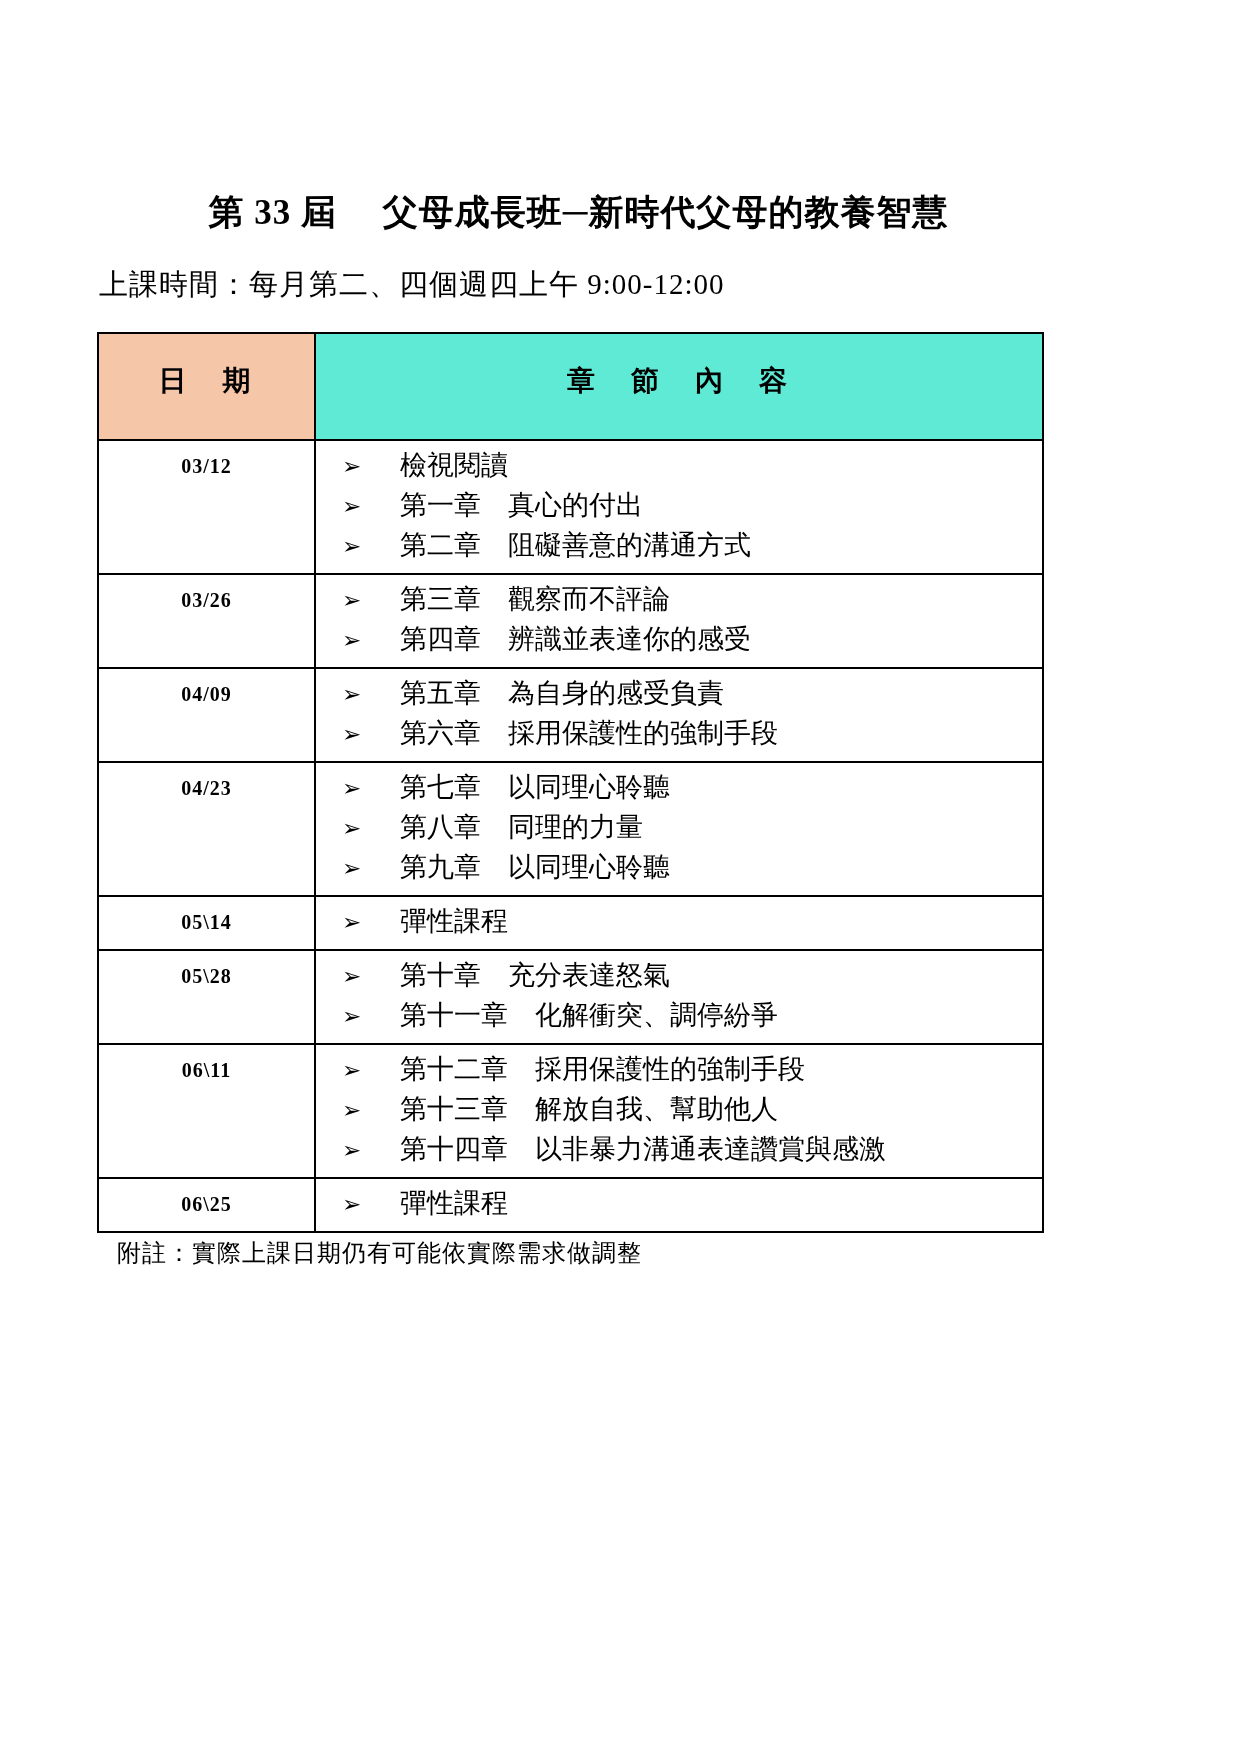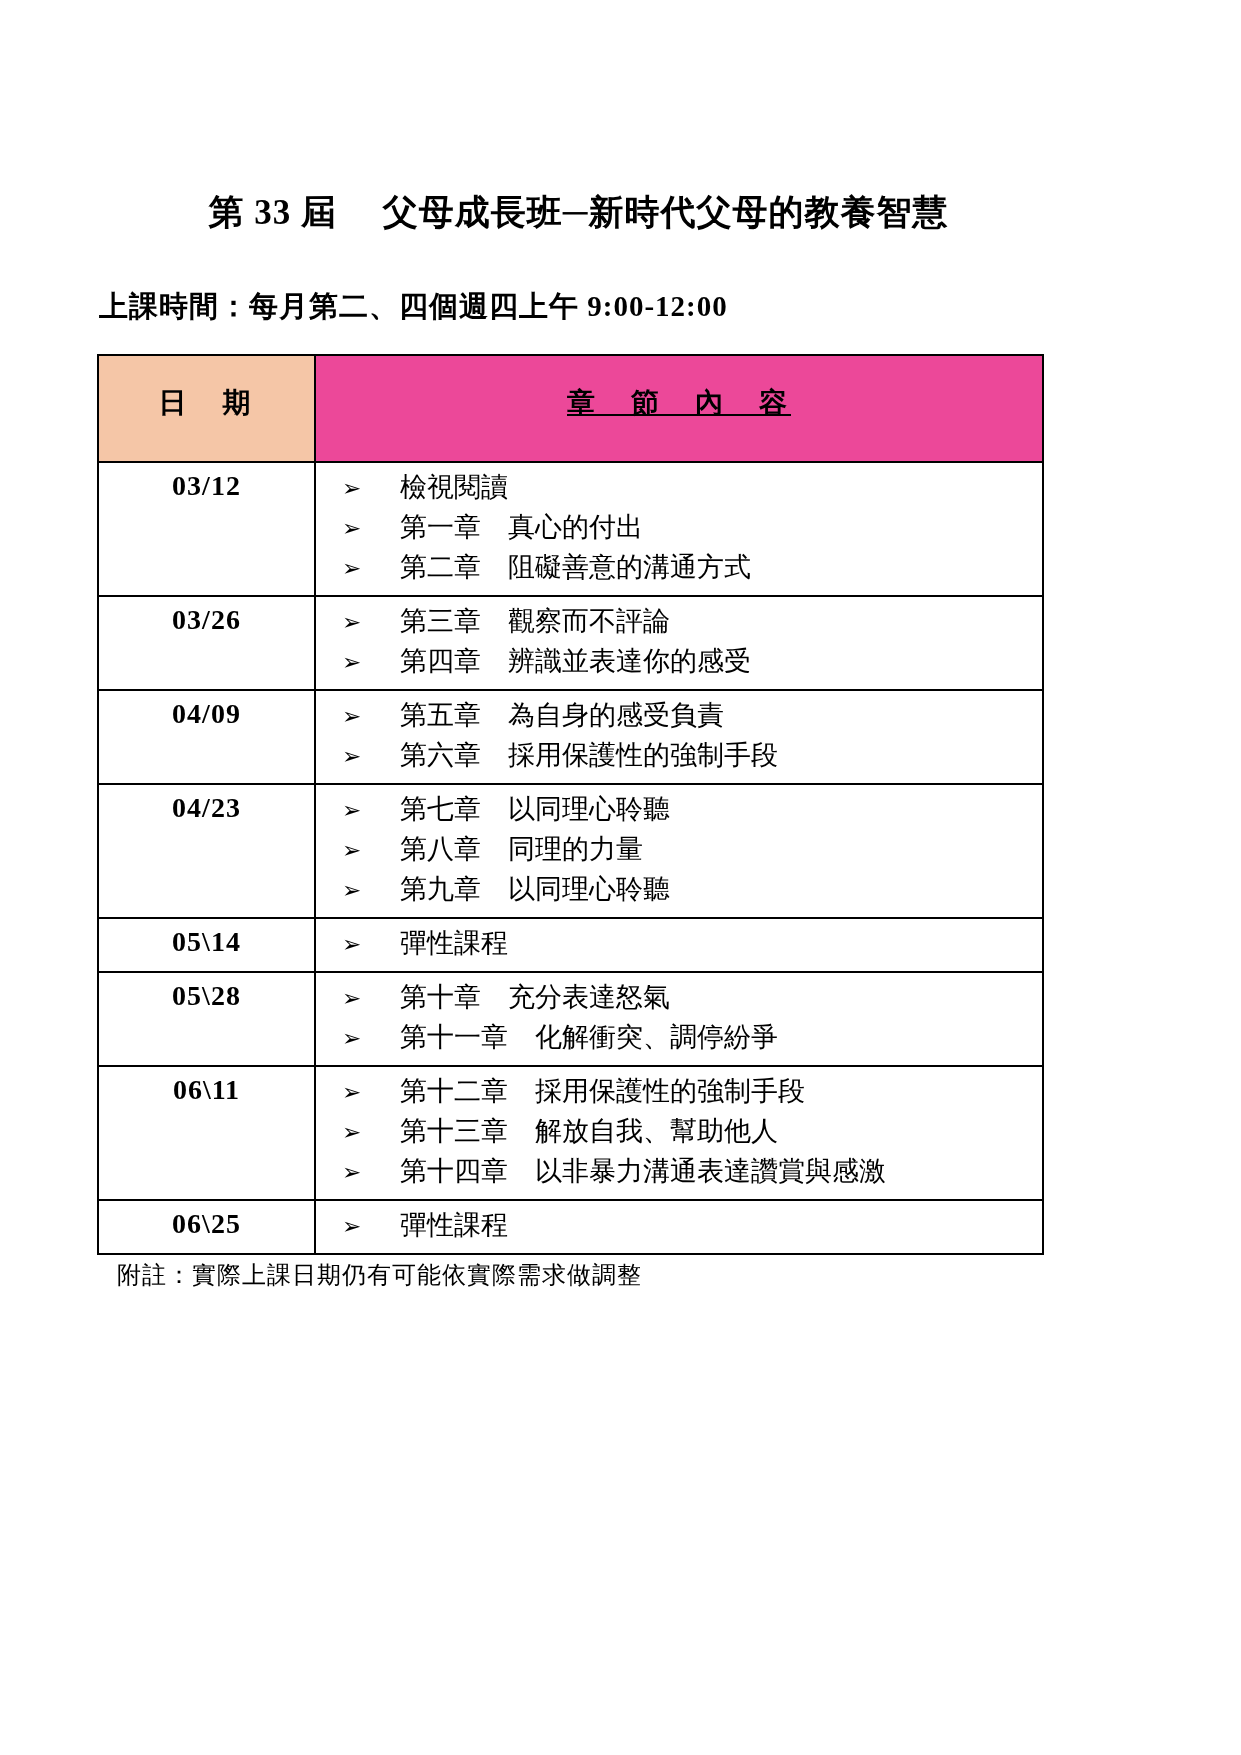--- a/index.html
+++ b/index.html
@@ -21,23 +21,23 @@
     width: 947px;
     margin: 8px;
     text-align: center;
     font-size: 35px;
     font-weight: bold;
     letter-spacing: 1px;
     line-height: 1.25;
   }
   .subtitle {
     width: 947px;
-    margin: 52px 0 27px 2px;
+    margin: 30px 0 27px 2px;
     font-size: 29px;
-    font-weight: bold;
+    font-weight: normal;
     letter-spacing: 1px;
   }
   table.schedule {
     width: 947px;
     border-collapse: collapse;
     table-layout: fixed;
   }
   table.schedule th,
   table.schedule td {
     border: 2px solid #000;
@@ -49,22 +49,22 @@
     font-size: 28px;
     font-weight: bold;
     letter-spacing: 4px;
     text-align: center;
   }
   .col-date { width: 213px; }
   td.date-cell {
     vertical-align: top;
     text-align: center;
     font-weight: bold;
-    font-size: 28px;
-    padding-top: 7px;
+    font-size: 20px;
+    padding-top: 14px;
     letter-spacing: 1px;
   }
   td.content-cell {
     vertical-align: top;
     padding: 5px 10px 7px 26px;
   }
   .item {
     display: flex;
     align-items: baseline;
     line-height: 39px;
@@ -86,21 +86,21 @@
 <body>
 
 <div class="page">
   <h1 class="doc-title">第 33 屆　 父母成長班─新時代父母的教養智慧</h1>
   <div class="subtitle">上課時間：每月第二、四個週四上午 9:00-12:00</div>
 
   <table class="schedule">
     <thead>
       <tr>
         <th class="col-date" style="background: rgb(245, 198, 167);">日　期</th>
-        <th class="col-content" style="background: #ec4899; text-decoration: underline;">章　節　內　容</th>
+        <th class="col-content" style="background: #5eead4;">章　節　內　容</th>
       </tr>
     </thead>
     <tbody id="rows">
         <tr>
           <td class="date-cell">03/12</td>
           <td class="content-cell">
             <div class="item">
               <span class="bullet">➢</span>
               <span class="item-text">檢視閱讀</span>
             </div>

